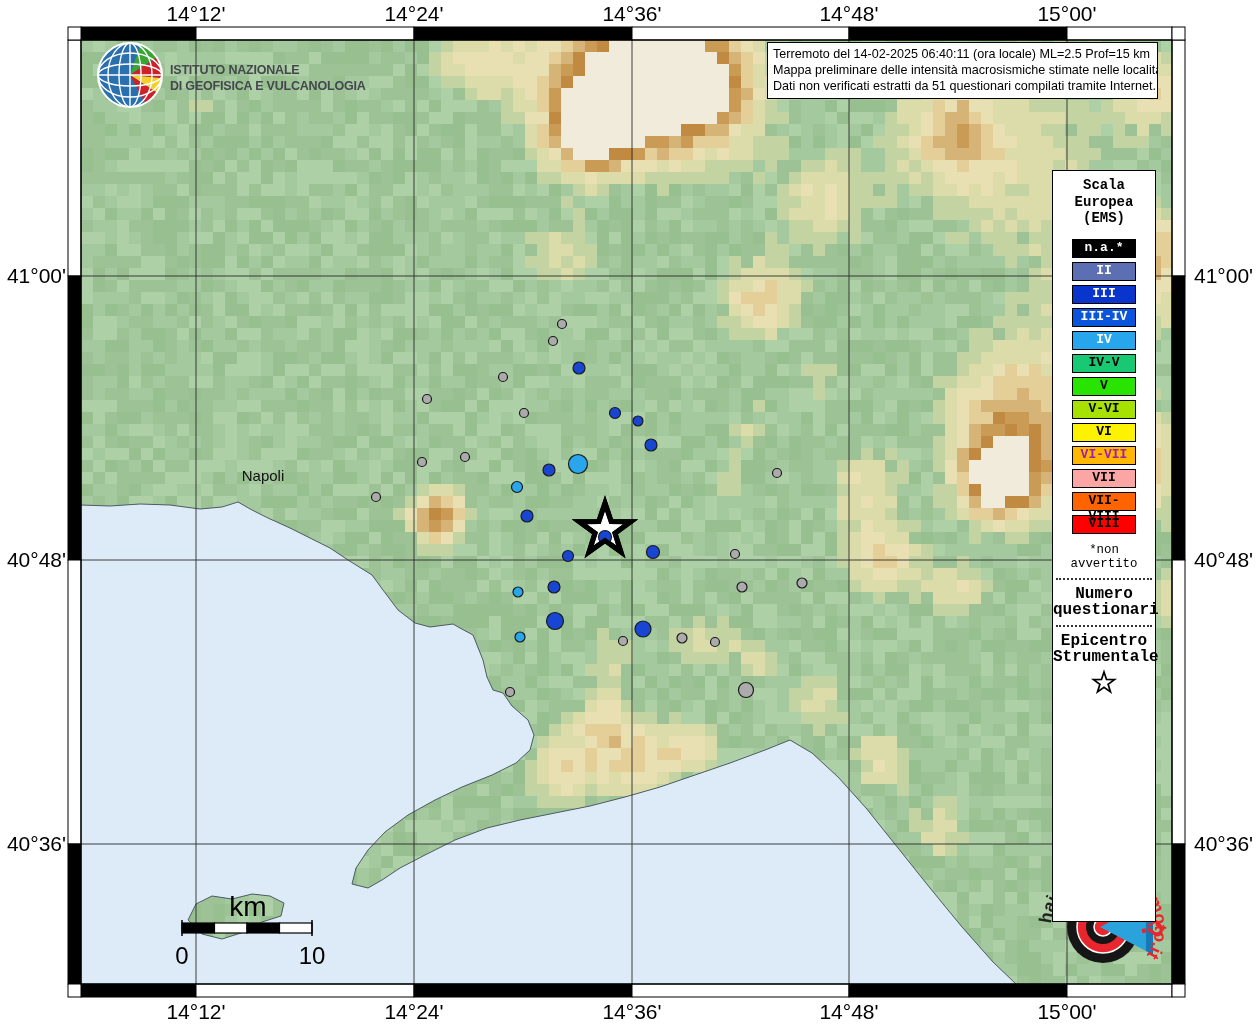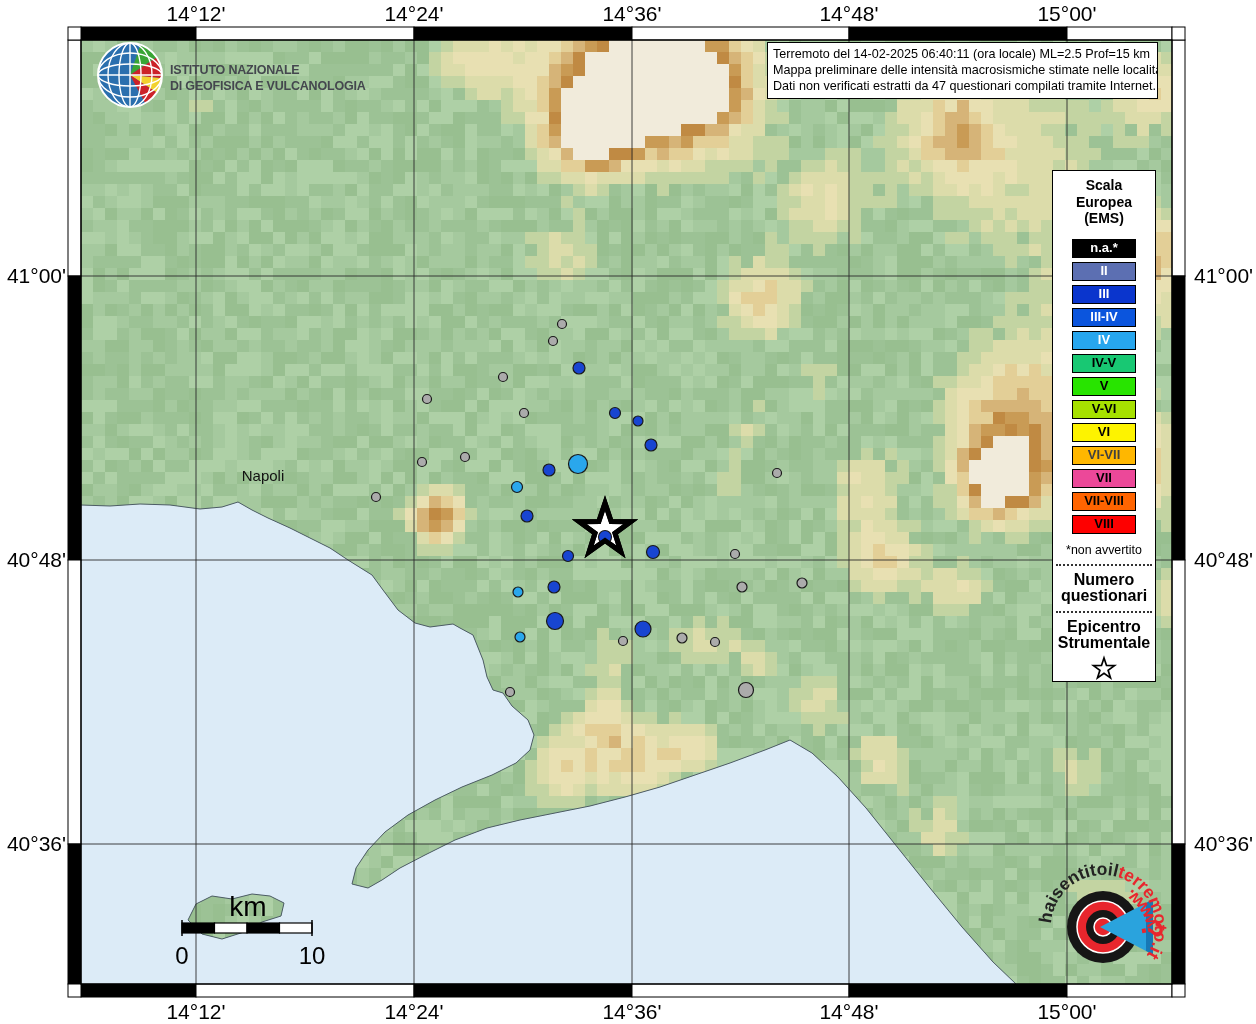--- a/index.html
+++ b/index.html
@@ -6,22 +6,22 @@
   body{width:1256px;height:1024px;position:relative;font-family:"Liberation Sans",sans-serif;overflow:hidden;}
   #stage{position:absolute;left:0;top:0;width:1256px;height:1024px;}
   svg text{font-family:"Liberation Sans",sans-serif;}
   .axis-label{position:absolute;font-size:21px;color:#000;white-space:nowrap;}
   .axis-top,.axis-bottom{transform:translateX(-50%);}
   .axis-left{width:62px;text-align:right;transform:translateY(-50%);}
   .axis-right{transform:translateY(-50%);}
   .info-box{position:absolute;left:767px;top:42px;width:391px;box-sizing:border-box;
     background:#fff;border:1px solid #000;padding:3px 5px;font-size:12.6px;line-height:16.2px;
     color:#000;white-space:nowrap;overflow:hidden;}
-  .legend{position:absolute;left:1052px;top:170px;width:104px;height:512px;box-sizing:border-box;
-    background:#fff;border:1.3px solid #000;text-align:center;color:#000;}
+  .legend{position:absolute;left:1052px;top:170px;width:104px;height:752px;box-sizing:border-box;
+    background:#fff;border:1.3px solid #000;text-align:center;color:#000;font-family:Liberation Mono, monospace;}
   .legend-title{font-weight:bold;font-size:14px;line-height:16.5px;margin-top:6px;}
   .swatches{margin-top:5px;}
   .swatch{width:64px;height:19px;margin:4px auto 0 auto;border:1.4px solid #000;box-sizing:border-box;
     font-weight:bold;font-size:13px;line-height:16px;}
   .footnote{font-size:12.4px;margin-top:9px;}
   .dotsep{border:0;border-top:2px dotted #333;margin:7px 3px 0 3px;}
   .sec-title{font-weight:bold;font-size:16px;line-height:16px;margin-top:6px;}
   .qgrid{display:grid;grid-template-columns:1fr 1fr;margin-top:2px;}
   .qc{display:flex;align-items:flex-end;justify-content:center;}
   .qcircle{border:1.6px solid #000;border-radius:50%;background:#fff;box-sizing:border-box;}
@@ -223,42 +223,42 @@
       <div class="axis-label axis-left" style="left: 4px; top: 560px;">40°48'</div>
       <div class="axis-label axis-right" style="left: 1194px; top: 560px;">40°48'</div>
       <div class="axis-label axis-left" style="left: 4px; top: 844px;">40°36'</div>
       <div class="axis-label axis-right" style="left: 1194px; top: 844px;">40°36'</div>
     </div>
 
 
 <div class="info-box">
   <div>Terremoto del 14-02-2025 06:40:11 (ora locale) ML=2.5 Prof=15 km</div>
   <div>Mappa preliminare delle intensità macrosismiche stimate nelle località</div>
-  <div>Dati non verificati estratti da 47 questionari compilati tramite Internet.</div>
+  <div>Dati non verificati estratti da 51 questionari compilati tramite Internet.</div>
 </div>
 
 
 <div class="legend">
   <div class="legend-title">
     <div>Scala</div>
     <div>Europea</div>
     <div>(EMS)</div>
   </div>
   <div class="swatches" id="ems-swatches">
         <div class="swatch" style="background: #000000; color: rgb(255, 255, 255); margin-top: 12px;">n.a.*</div>
         <div class="swatch" style="background: rgb(92, 111, 178); color: rgb(255, 255, 255);">II</div>
         <div class="swatch" style="background: rgb(10, 53, 205); color: rgb(255, 255, 255);">III</div>
         <div class="swatch" style="background: rgb(11, 85, 221); color: rgb(255, 255, 255);">III-IV</div>
         <div class="swatch" style="background: rgb(39, 166, 238); color: rgb(255, 255, 255);">IV</div>
         <div class="swatch" style="background: rgb(24, 200, 115); color: rgb(0, 0, 0);">IV-V</div>
         <div class="swatch" style="background: rgb(40, 228, 0); color: rgb(0, 0, 0);">V</div>
         <div class="swatch" style="background: rgb(166, 225, 0); color: rgb(0, 0, 0); text-align: center;">V-VI</div>
         <div class="swatch" style="background: rgb(253, 243, 0); color: rgb(0, 0, 0);">VI</div>
-        <div class="swatch" style="background: rgb(255, 183, 0); color: #404040;">VI-VII</div>
-        <div class="swatch" style="background: #ec4899; color: rgb(0, 0, 0);">VII</div>
+        <div class="swatch" style="background: rgb(255, 183, 0); color: #a21caf;">VI-VII</div>
+        <div class="swatch" style="background: #fca5a5; color: rgb(0, 0, 0);">VII</div>
         <div class="swatch" style="background: rgb(255, 100, 0); color: rgb(0, 0, 0);">VII-VIII</div>
         <div class="swatch" style="background: rgb(254, 0, 0); color: rgb(0, 0, 0);">VIII</div>
       </div>
   <div class="footnote">*non avvertito</div>
   <hr class="dotsep">
   <div class="sec-title">
     <div>Numero</div>
     <div>questionari</div>
   </div>
   <hr class="dotsep">

